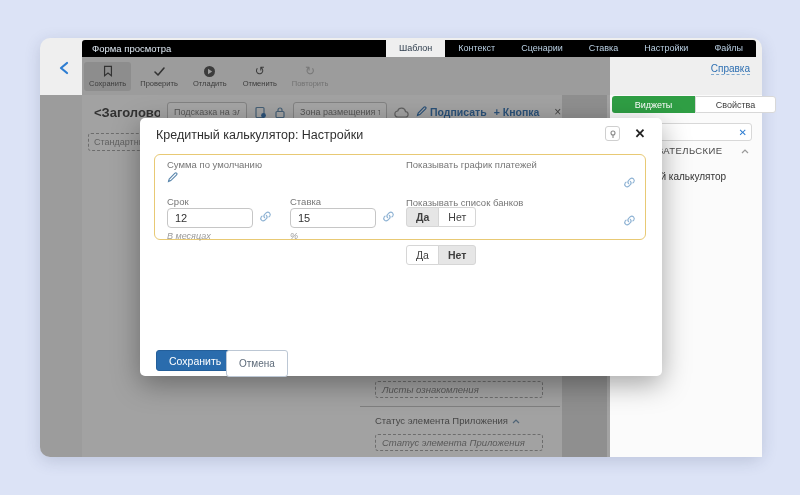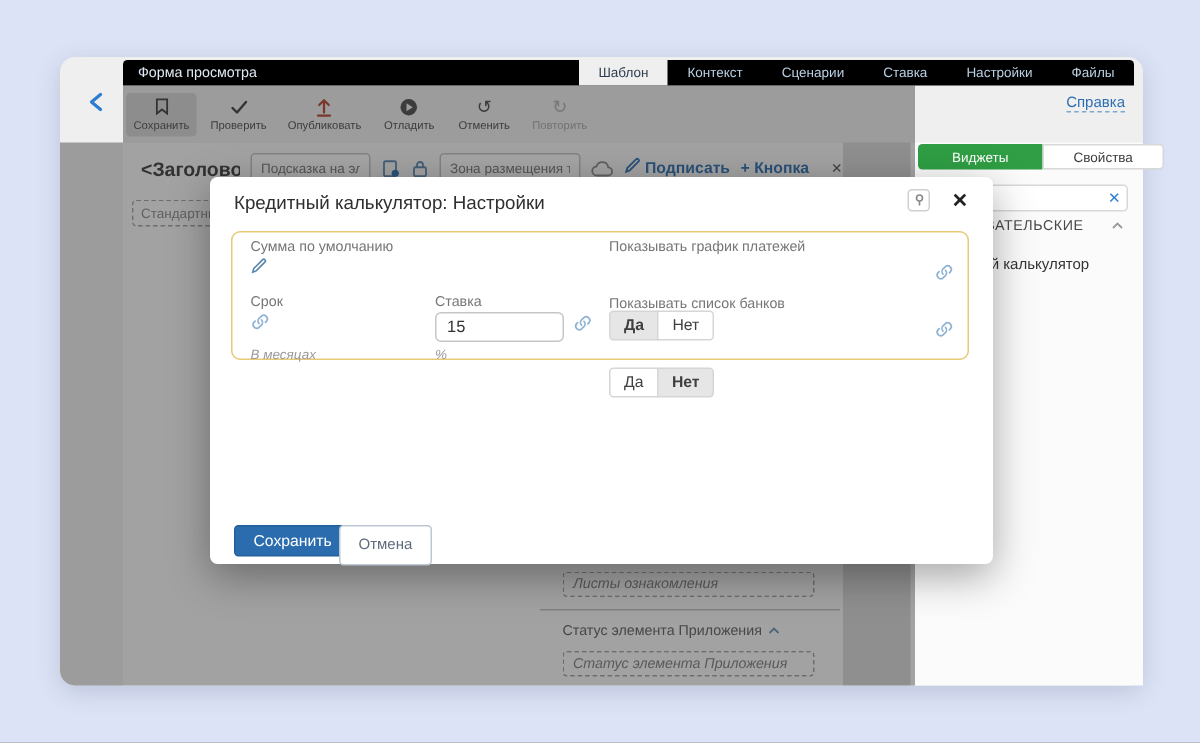--- a/index.html
+++ b/index.html
@@ -116,29 +116,20 @@
     <div class="tbtn">
       <span class="tb-ic">
         <svg width="13" height="11" viewBox="0 0 13 11">
             <polyline points="2,6 5,9 11,2" fill="none" stroke="#3c3c3c" stroke-width="1.6" stroke-linecap="round" stroke-linejoin="round"></polyline>
           </svg>
       </span>
       <span class="tb-label">Проверить</span>
     </div>
     <div class="tbtn">
       <span class="tb-ic">
-        <svg width="12" height="13" viewBox="0 0 12 13">
-            <path d="M6 10V2M2.8 5 6 1.8 9.2 5" fill="none" stroke="#b8432f" stroke-width="1.5" stroke-linecap="round" stroke-linejoin="round"></path>
-            <path d="M2 12h8" stroke="#b8432f" stroke-width="1.5" stroke-linecap="round"></path>
-          </svg>
-      </span>
-      <span class="tb-label">Опубликовать</span>
-    </div>
-    <div class="tbtn">
-      <span class="tb-ic">
         <svg width="13" height="13" viewBox="0 0 13 13">
             <circle cx="6.5" cy="6.5" r="5.5" fill="#4a4a4a"></circle>
             <polygon points="5,3.8 9.2,6.5 5,9.2" fill="#efefef"></polygon>
           </svg>
       </span>
       <span class="tb-label">Отладить</span>
     </div>
     <div class="tbtn">
       <span class="tb-ic">↺</span>
       <span class="tb-label">Отменить</span>
@@ -240,20 +231,21 @@
       <div class="f-abs f-sum-link" style="left:12px; top:17px;">
         <span>
           <svg width="11" height="11" viewBox="0 0 11 11">
               <path d="M1.5 9.5 2.2 7 8 1.2a1 1 0 0 1 1.6 1.6L3.8 8.6z" fill="none" stroke="#5b87ad" stroke-width="1.1"></path>
             </svg>
         </span>
       </div>
 
       <div class="f-abs f-label" style="left:12px; top:41px;">Срок</div>
       <div class="f-abs f-input-row" style="left:12px; top:53px;">
+        <input class="f-input" value="12" style="">
         <span>
           <svg width="13" height="13" viewBox="0 0 16 16">
               <g stroke="#8fb3d4" fill="none" stroke-width="1.4" stroke-linecap="round">
                 <path d="M7 9.5a3 3 0 0 1 0-4.2l2-2a3 3 0 0 1 4.2 4.2l-1 1"></path>
                 <path d="M9 6.5a3 3 0 0 1 0 4.2l-2 2a3 3 0 0 1-4.2-4.2l1-1"></path>
               </g>
             </svg>
         </span>
       </div>
       <div class="f-abs f-hint" style="left:12px; top:76px;">В месяцах</div>

